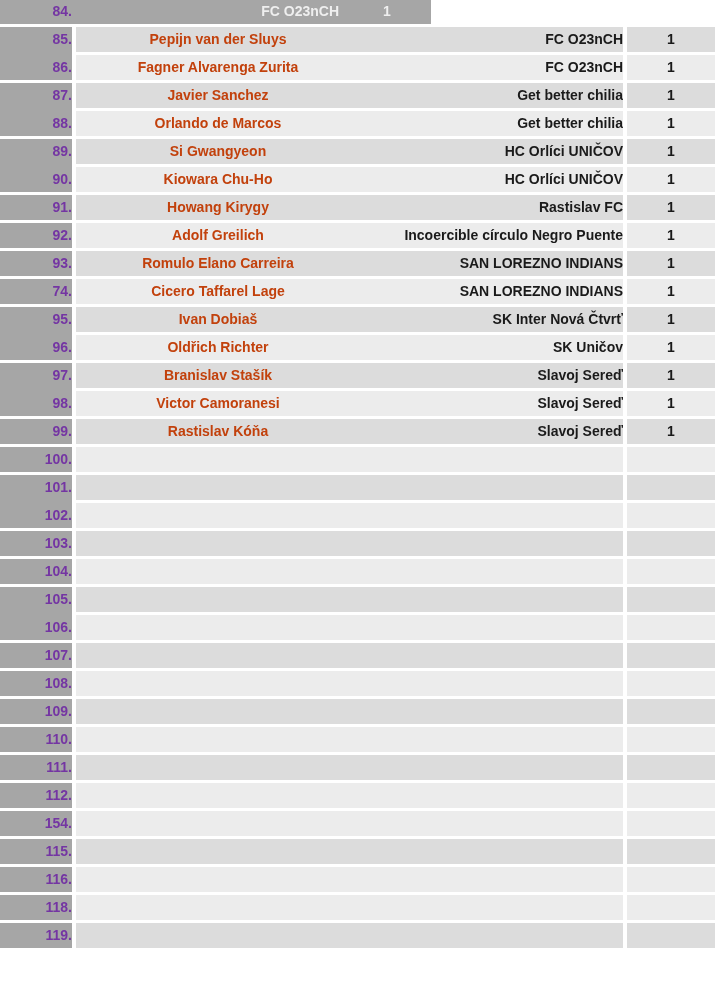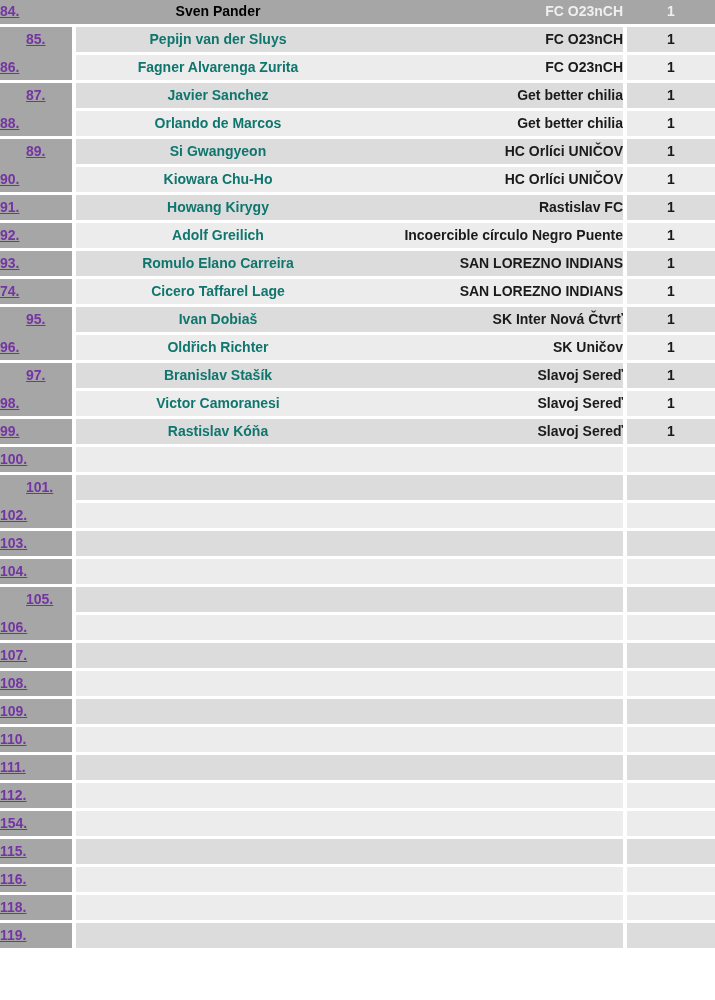--- a/index.html
+++ b/index.html
@@ -21,44 +21,42 @@
     font-weight: bold;
     font-size: 14px;
     line-height: 25px;
     white-space: nowrap;
   }
   .cell { box-sizing: border-box; overflow: hidden; }
   .rank {
     width: 72px;
     background: var(--rank-bg);
     color: var(--accent-purple);
-    text-align: left;
-    text-decoration: underline;
+    text-align: right;
   }
   .vgap { width: 4px; background: #ffffff; }
-  .player { width: 284px; text-align: center; color: #0f766e; }
+  .player { width: 284px; text-align: center; color: #c2410c; }
   .club   { width: 263px; text-align: right; color: #1a1a1a; }
   .count  { width: 88px;  text-align: center; color: #1a1a1a; }
   .row.odd  .stripe { background: var(--stripe-dark); }
   .row.even .stripe { background: var(--stripe-light); }
   
   .row.merge-down .rank { box-shadow: 0 3px 0 0 var(--rank-bg); padding-left: 26px; }
   
   .row.hl .stripe, .row.hl .vgap { background: var(--rank-bg); }
   .row.hl .club, .row.hl .count { color: var(--highlight-text); }
   .row.hl .player { color: #000000; }
 </style>
 </head>
 <body>
 
 <div id="scorers-table">
     <div class="row even hl">
     <div class="cell rank">84.</div>
     <div class="cell vgap"></div>
-    <div class="cell player stripe">Sven Pander</div>
     <div class="cell club   stripe">FC O23nCH</div>
     <div class="cell vgap"></div>
     <div class="cell count  stripe">1</div>
   </div>
     <div class="row odd merge-down">
     <div class="cell rank">85.</div>
     <div class="cell vgap"></div>
     <div class="cell player stripe">Pepijn van der Sluys</div>
     <div class="cell club   stripe">FC O23nCH</div>
     <div class="cell vgap"></div>

